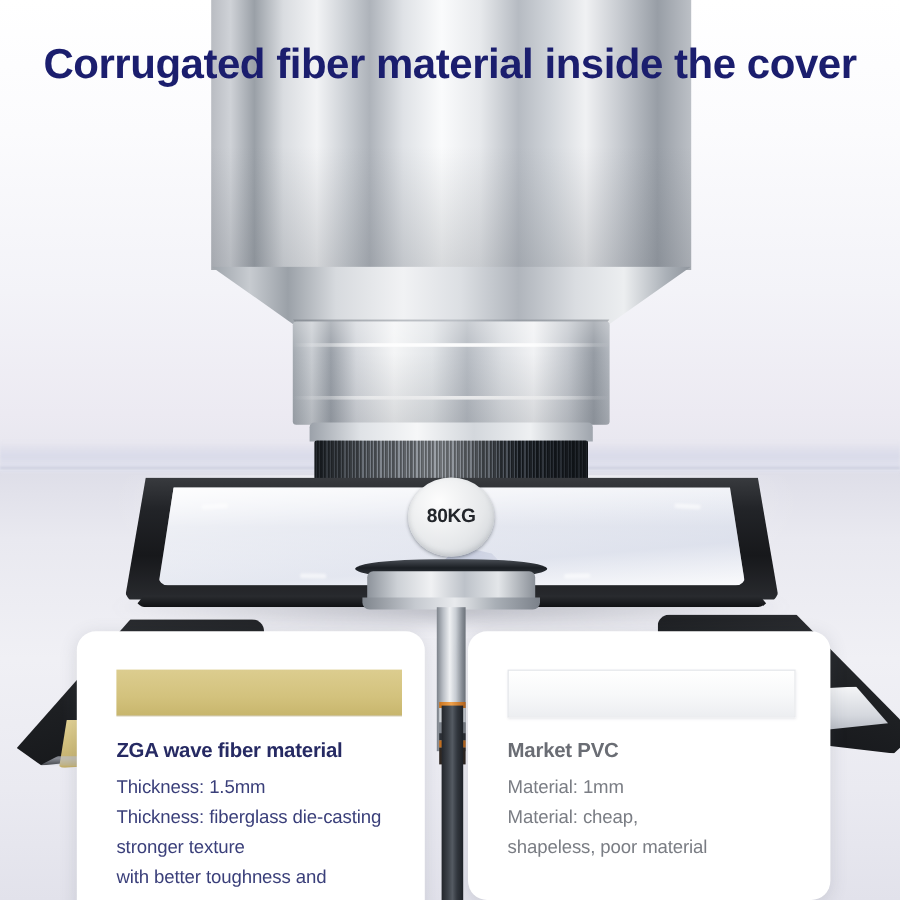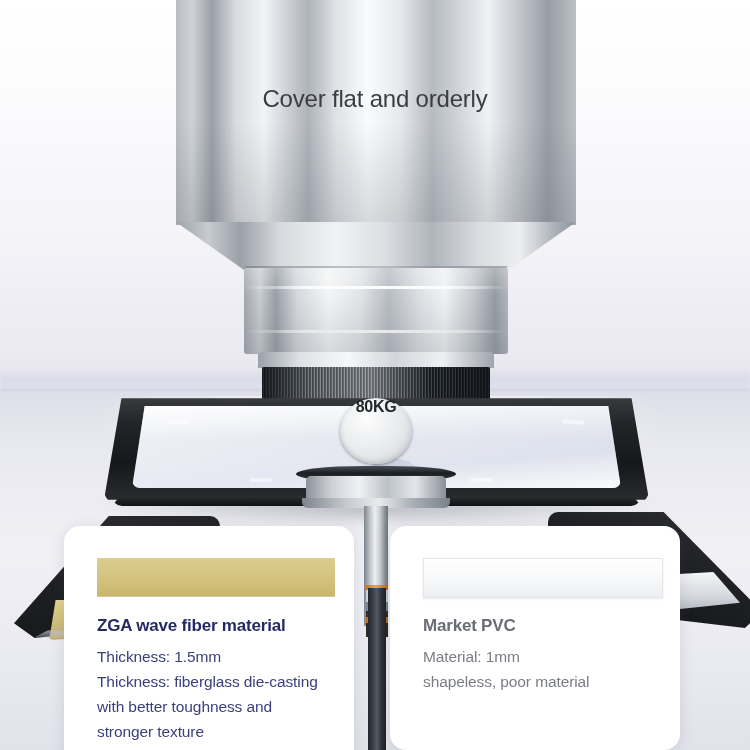--- a/index.html
+++ b/index.html
@@ -109,21 +109,21 @@
 
   .m-chuck{
     position:absolute;left:300px;top:414px;width:152px;height:60px;
     background:linear-gradient(90deg,#8b9199,#c3c7cd 14%,#eceef0 32%,#b9bec5 50%,#e2e5e8 68%,#9aa0a8 88%,#7e848c 100%);
     border-radius:4px;
   }
   .m-badge{
     position:absolute;left:340px;top:398px;width:72px;height:66px;border-radius:50%;
     background:radial-gradient(circle at 36% 30%,#fdfdfd,#e6e8ea 58%,#c8ccd1 100%);
     box-shadow:0 1px 3px rgba(40,46,54,.45), inset 0 -2px 4px rgba(120,126,134,.28);
-    display:flex;justify-content:center;
+    display:flex;align-items:center;justify-content:center;
   }
   .m-badge span{
     font-size:16px;font-weight:700;color:#23262b;letter-spacing:-.3px;
   }
   .m-oring{
     position:absolute;left:296px;top:466px;width:160px;height:16px;
     background:linear-gradient(180deg,#4a4f56,#1b1f24 45%,#3a3f46 100%);
     border-radius:50%/60%;
   }
   .m-flange{
@@ -251,21 +251,21 @@
     position:absolute;left:0;top:85px;width:750px;text-align:center;
     font-size:24px;font-weight:400;color:#3b3d42;letter-spacing:-.2px;
   }
 
   
   .card{
     position:absolute;background:#ffffff;border-radius:16px;
     box-shadow:0 3px 14px rgba(80,84,100,.16);
   }
   .card-left {left:64px; top:526px; width:290px; height:240px;}
-  .card-right{left:390px;top:526px; width:290px; height:224px;}
+  .card-right{left:390px;top:526px; width:290px; height:224px;padding-left:12px;}
 
   .swatch{position:absolute;left:33px;top:32px;width:238px;height:38px;}
   .swatch-gold{background:linear-gradient(180deg,#dccd8f,#d3c27d 60%,#c8b66d 100%);
     box-shadow:0 1px 0 rgba(166,150,88,.55);}
   .swatch-white{background:linear-gradient(180deg,#ffffff,#f7f8f9 55%,#eceef1 100%);
     border:1px solid #e4e6ea;box-shadow:0 1px 2px rgba(150,156,170,.22);}
 
   .card-title{position:absolute;left:33px;top:90px;font-size:17px;font-weight:700;letter-spacing:-.2px;}
   .card-title.navy{color:#262a63;}
   .card-title.grey{color:#6a6d74;}
@@ -340,35 +340,36 @@
   <div class="band orange2"></div>
   <div class="band brown1"></div>
   <div class="m-rod-low"></div>
 
   <div class="flap-left"></div>
   <div class="flap-left-strip"></div>
   <div class="flap-left-edge"></div>
   <div class="flap-right"></div>
   <div class="flap-right-strip"></div>
 
-  <div class="subhead">Cover flat and orderly</div>
+  <div class="headline">Corrugated fiber material inside the cover</div>
 
   <div class="card card-left">
     <div class="swatch swatch-gold"></div>
     <div class="card-title navy">ZGA wave fiber material</div>
     <div class="card-lines navy">
       <div>Thickness: 1.5mm</div>
       <div>Thickness: fiberglass die-casting</div>
+      <div>stronger texture</div>
       <div>with better toughness and</div>
-      <div>stronger texture</div>
     </div>
   </div>
 
   <div class="card card-right">
     <div class="swatch swatch-white"></div>
     <div class="card-title grey">Market PVC</div>
     <div class="card-lines grey">
       <div>Material: 1mm</div>
+      <div>Material: cheap,</div>
       <div>shapeless, poor material</div>
     </div>
   </div>
 
 </div>
 
 </body></html>

